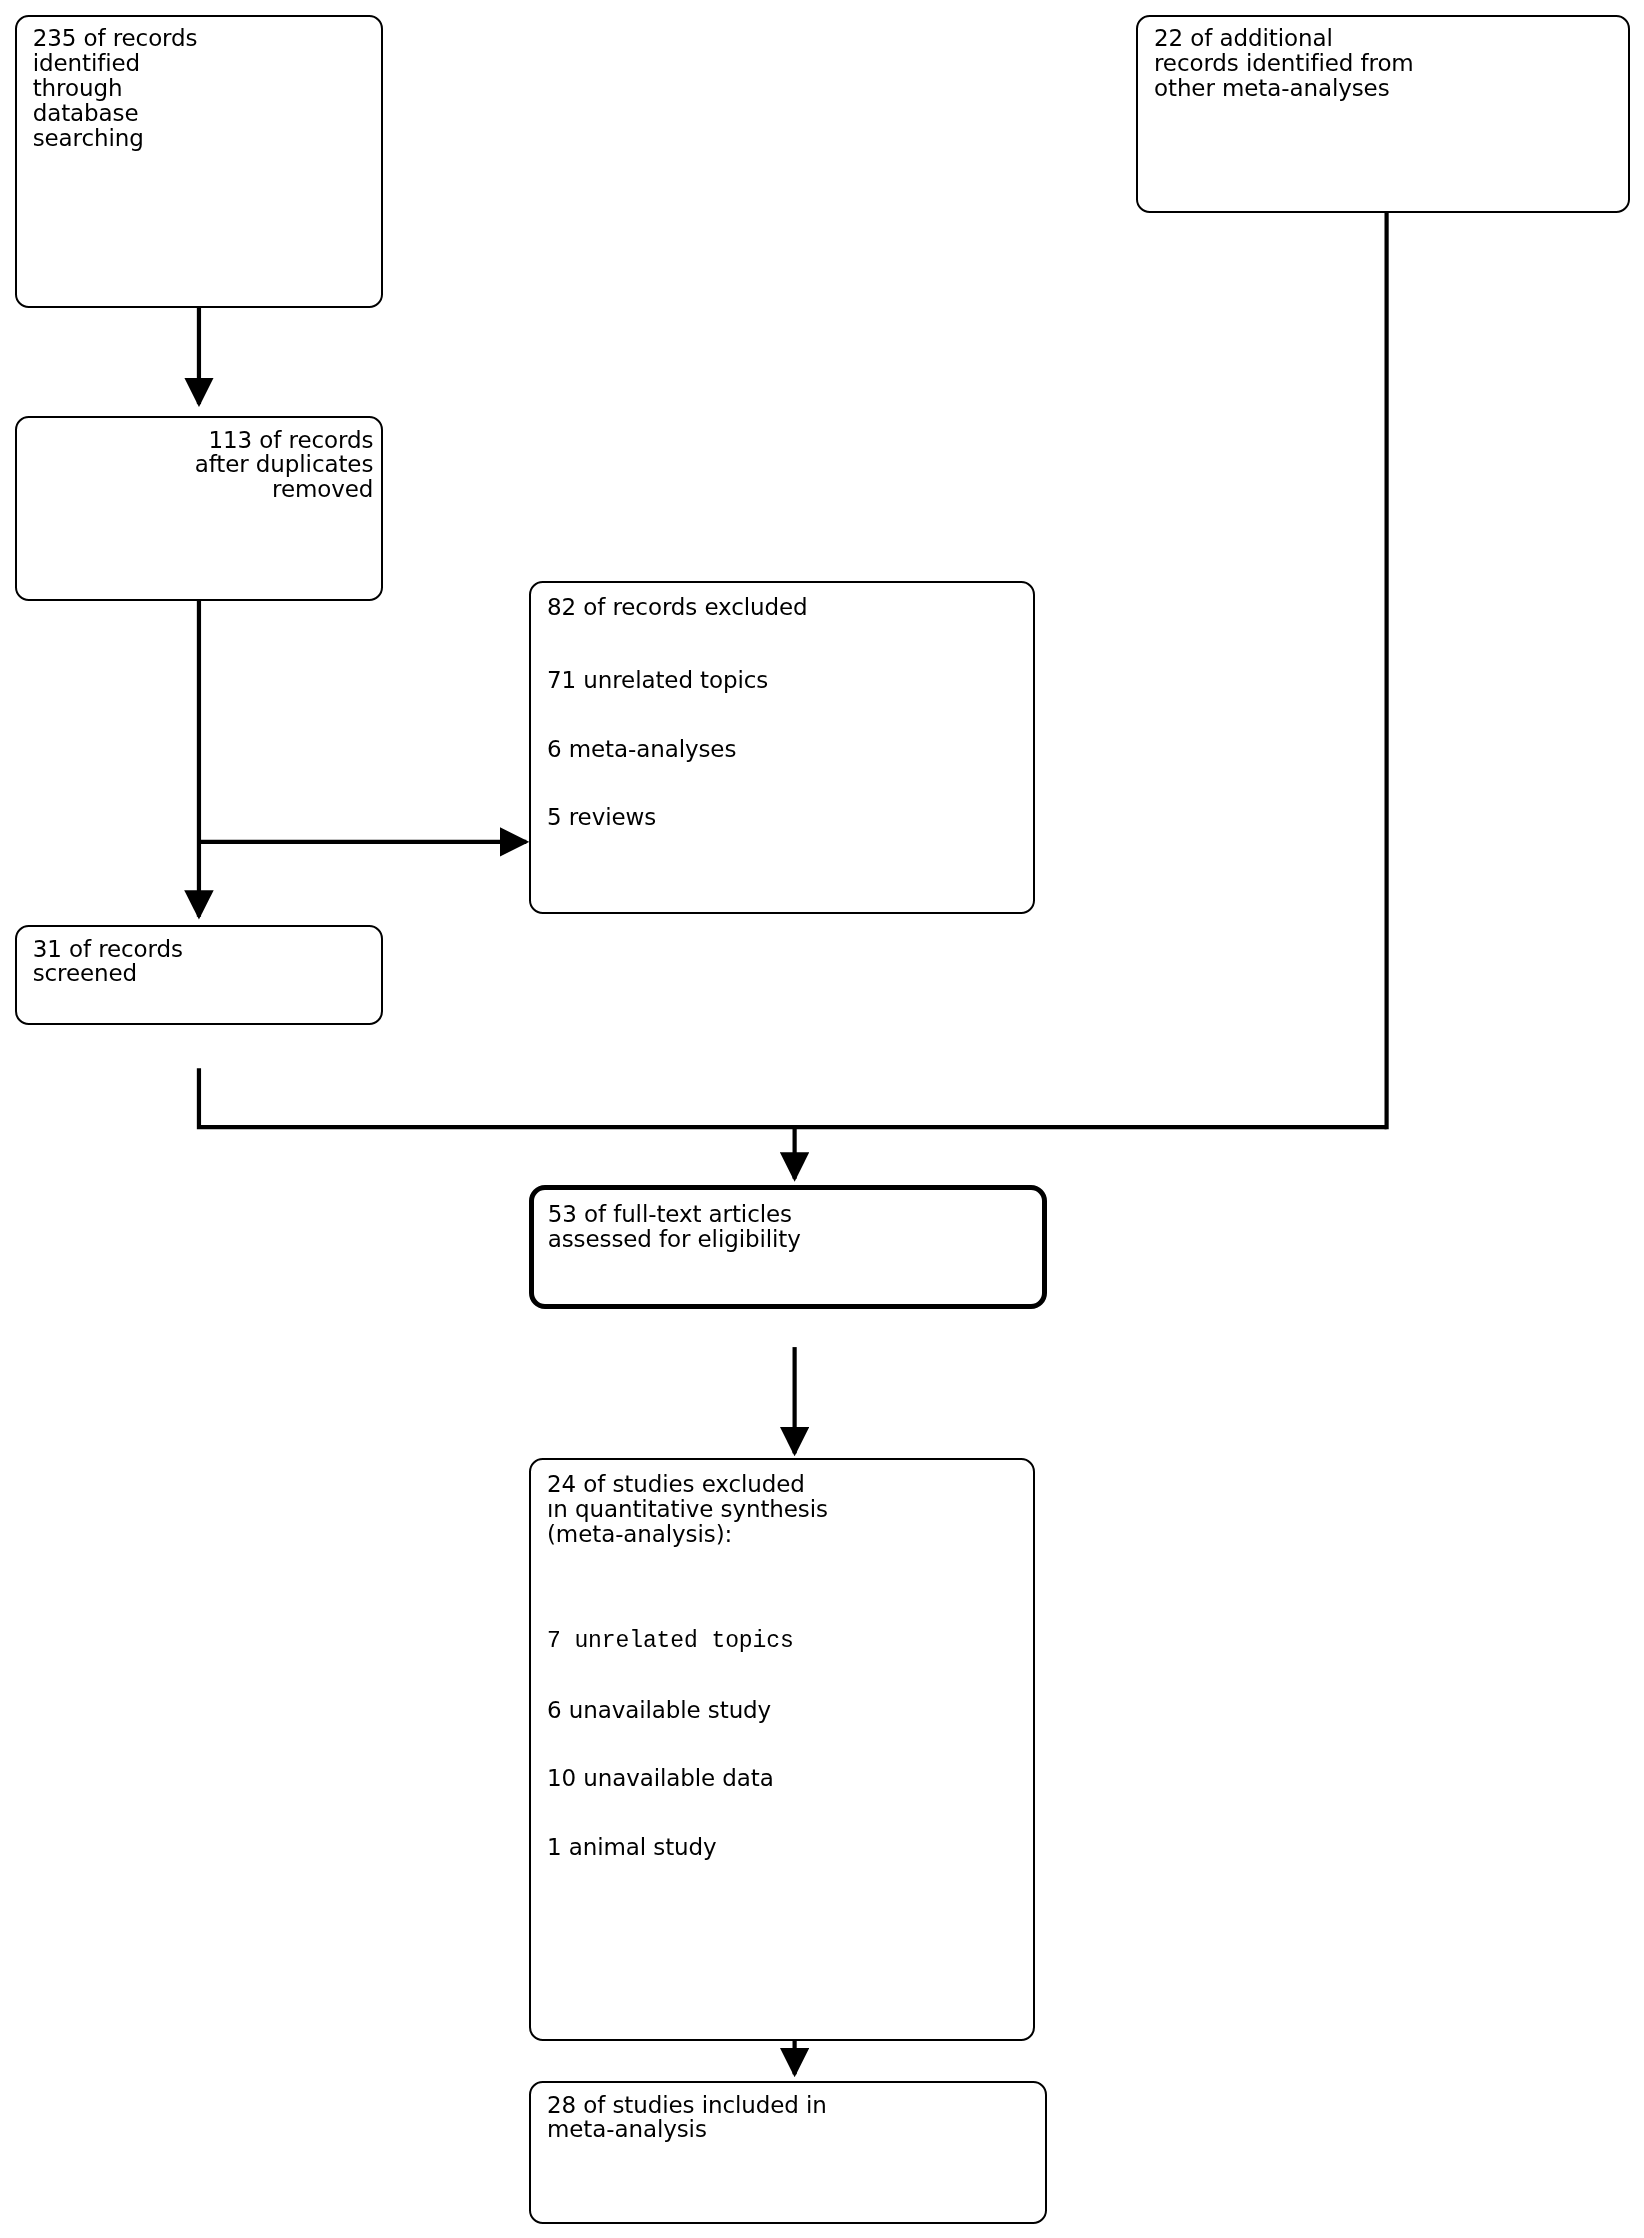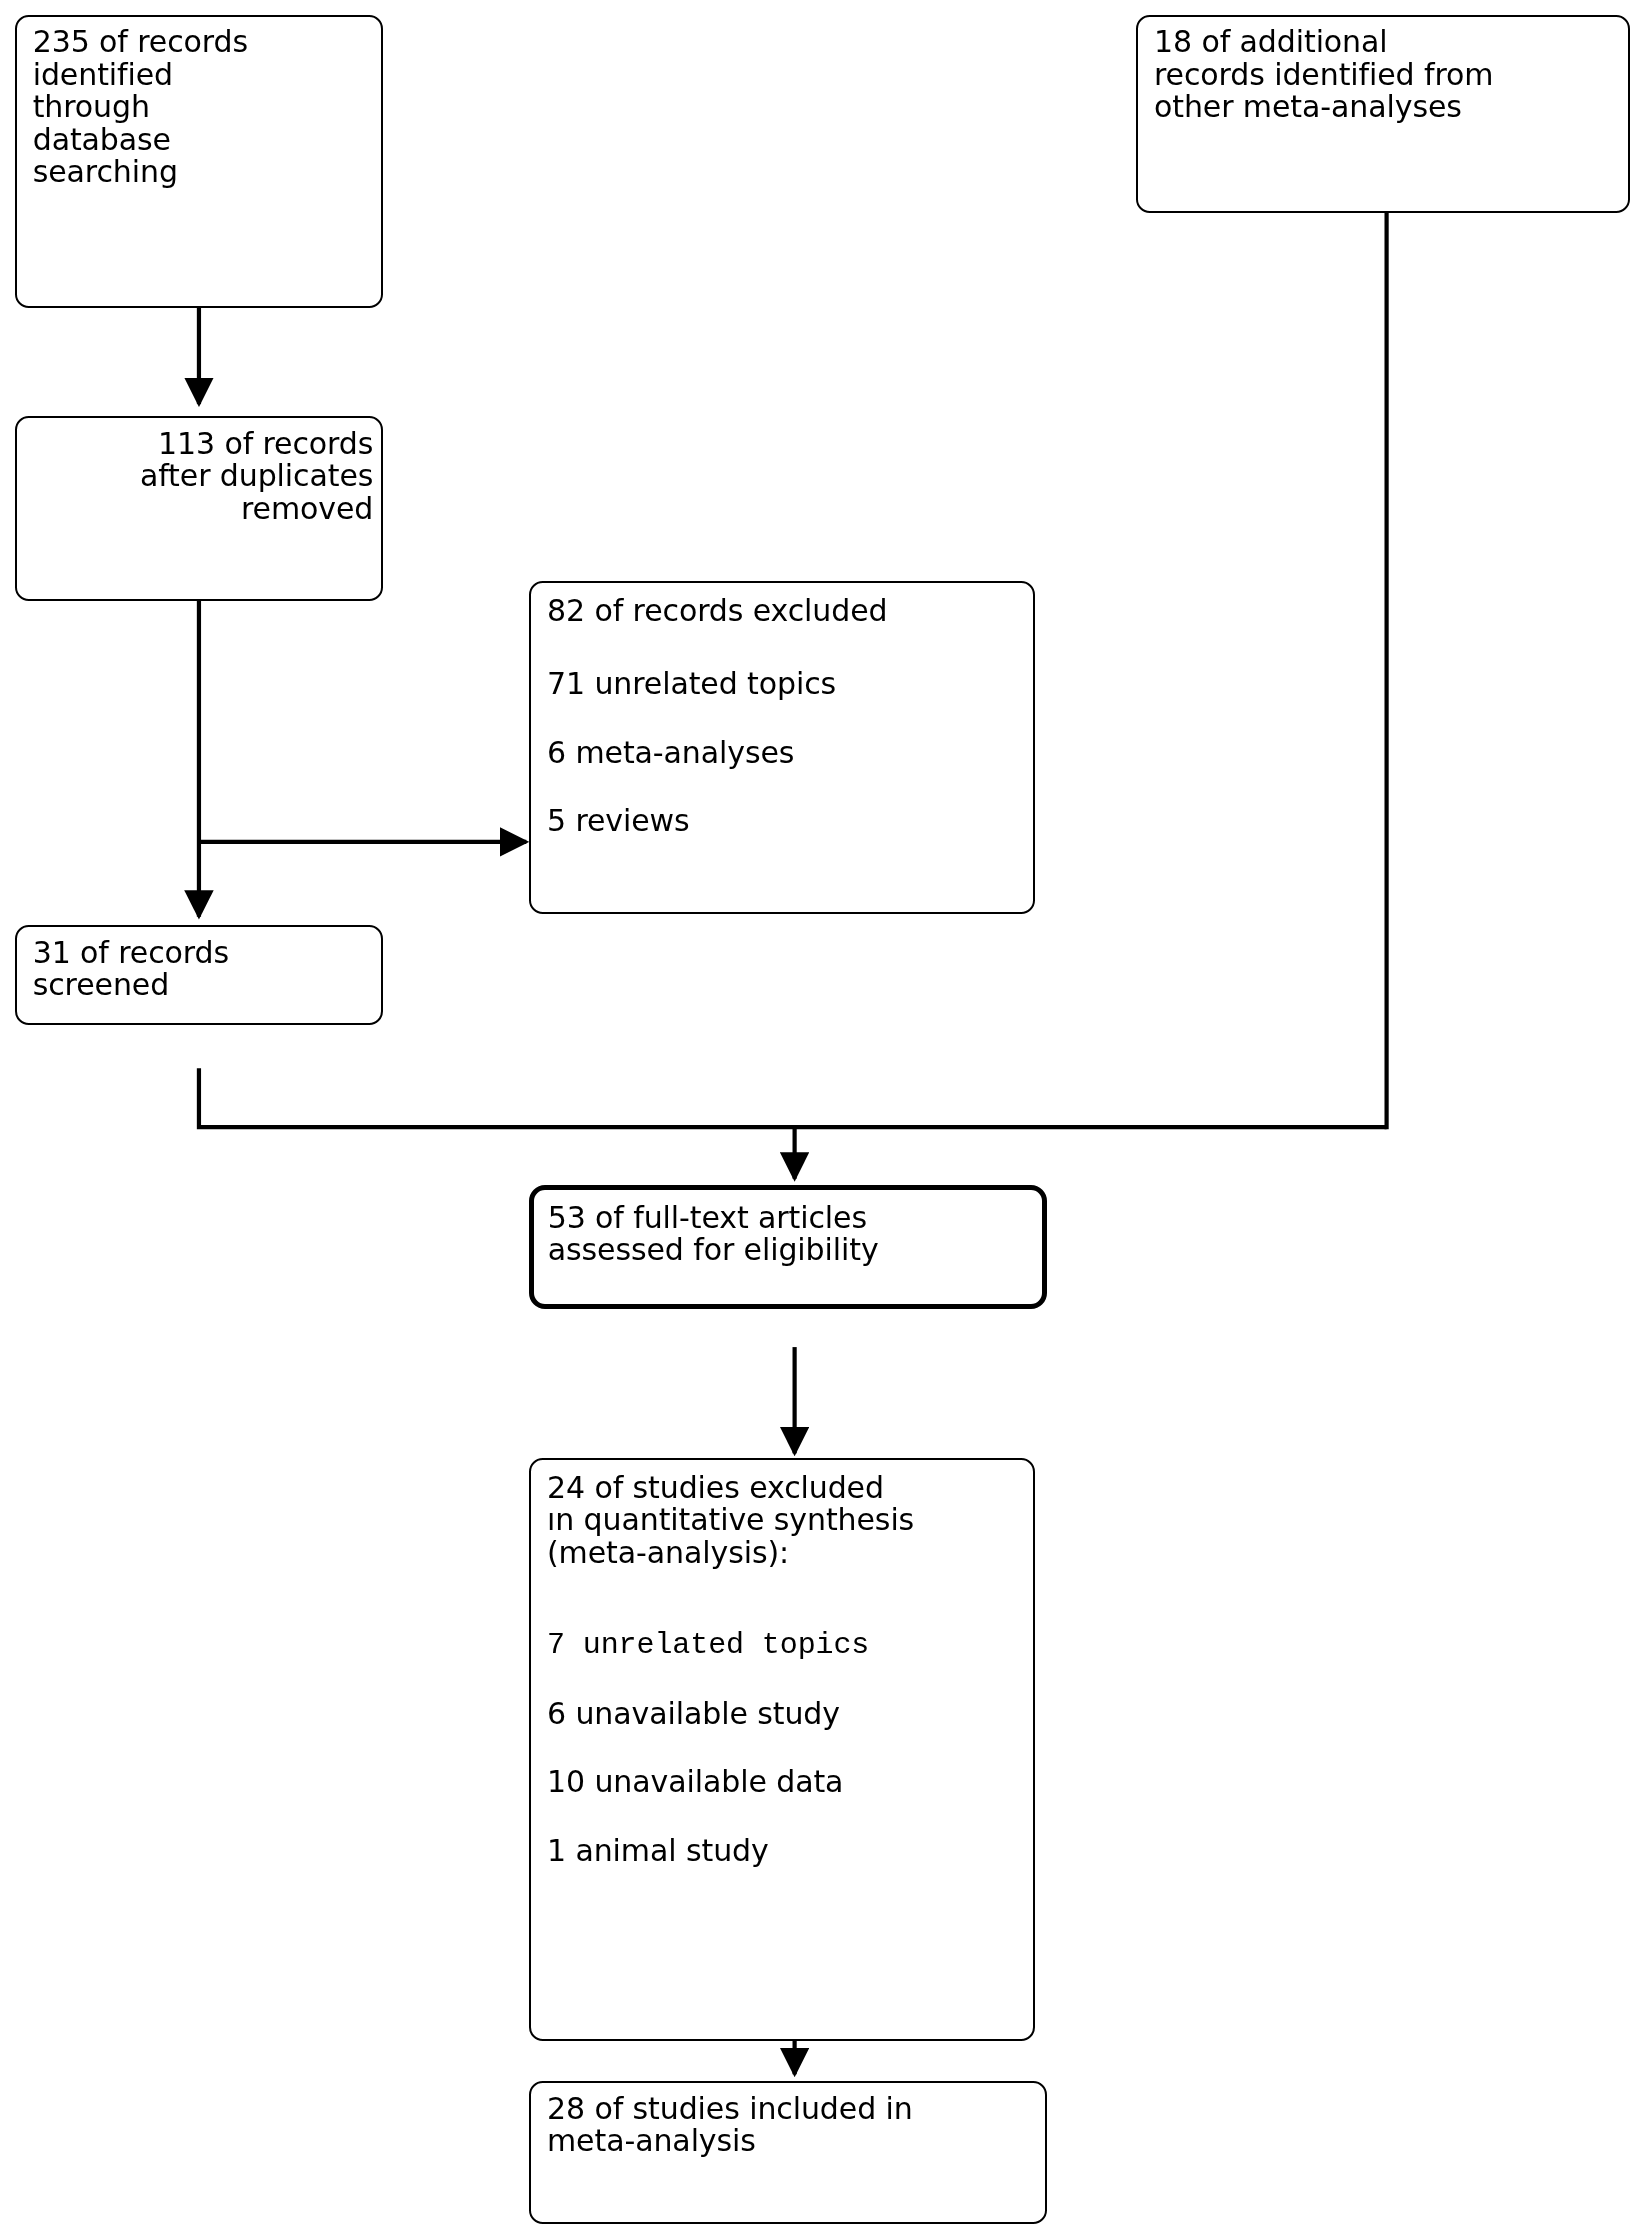--- a/index.html
+++ b/index.html
@@ -35,21 +35,21 @@
   .flow-box.emphasis {
     border-width: 5.8px;
     border-radius: 16px;
   }
   .box-text {
     position: absolute;
     left: 16px;
     top: 9.5px;
     right: 7.4px;
     color: #000000;
-    font-size: 30px;
+    font-size: 23px;
     line-height: 1.085;
     letter-spacing: -0.1px;
     white-space: pre-line;
   }
   .box-text.tight-head {
     line-height: 1.085;
   }
 </style>
 </head>
 <body>
@@ -95,21 +95,21 @@
 
   <div class="flow-box" style="left:14.7px; top:14.7px; width:368px; height:293px;">
     <div class="box-text">235 of records
 identified
 through
 database
 searching</div>
   </div>
 
   <div class="flow-box" style="left:1136px; top:14.7px; width:494px; height:198px;">
-    <div class="box-text">18 of additional
+    <div class="box-text">22 of additional
 records identified from
 other meta-analyses</div>
   </div>
 
   <div class="flow-box" style="left:14.7px; top:416px; width:368px; height:185px;text-align:right;">
     <div class="box-text">113 of records
 after duplicates
 removed</div>
   </div>
 

